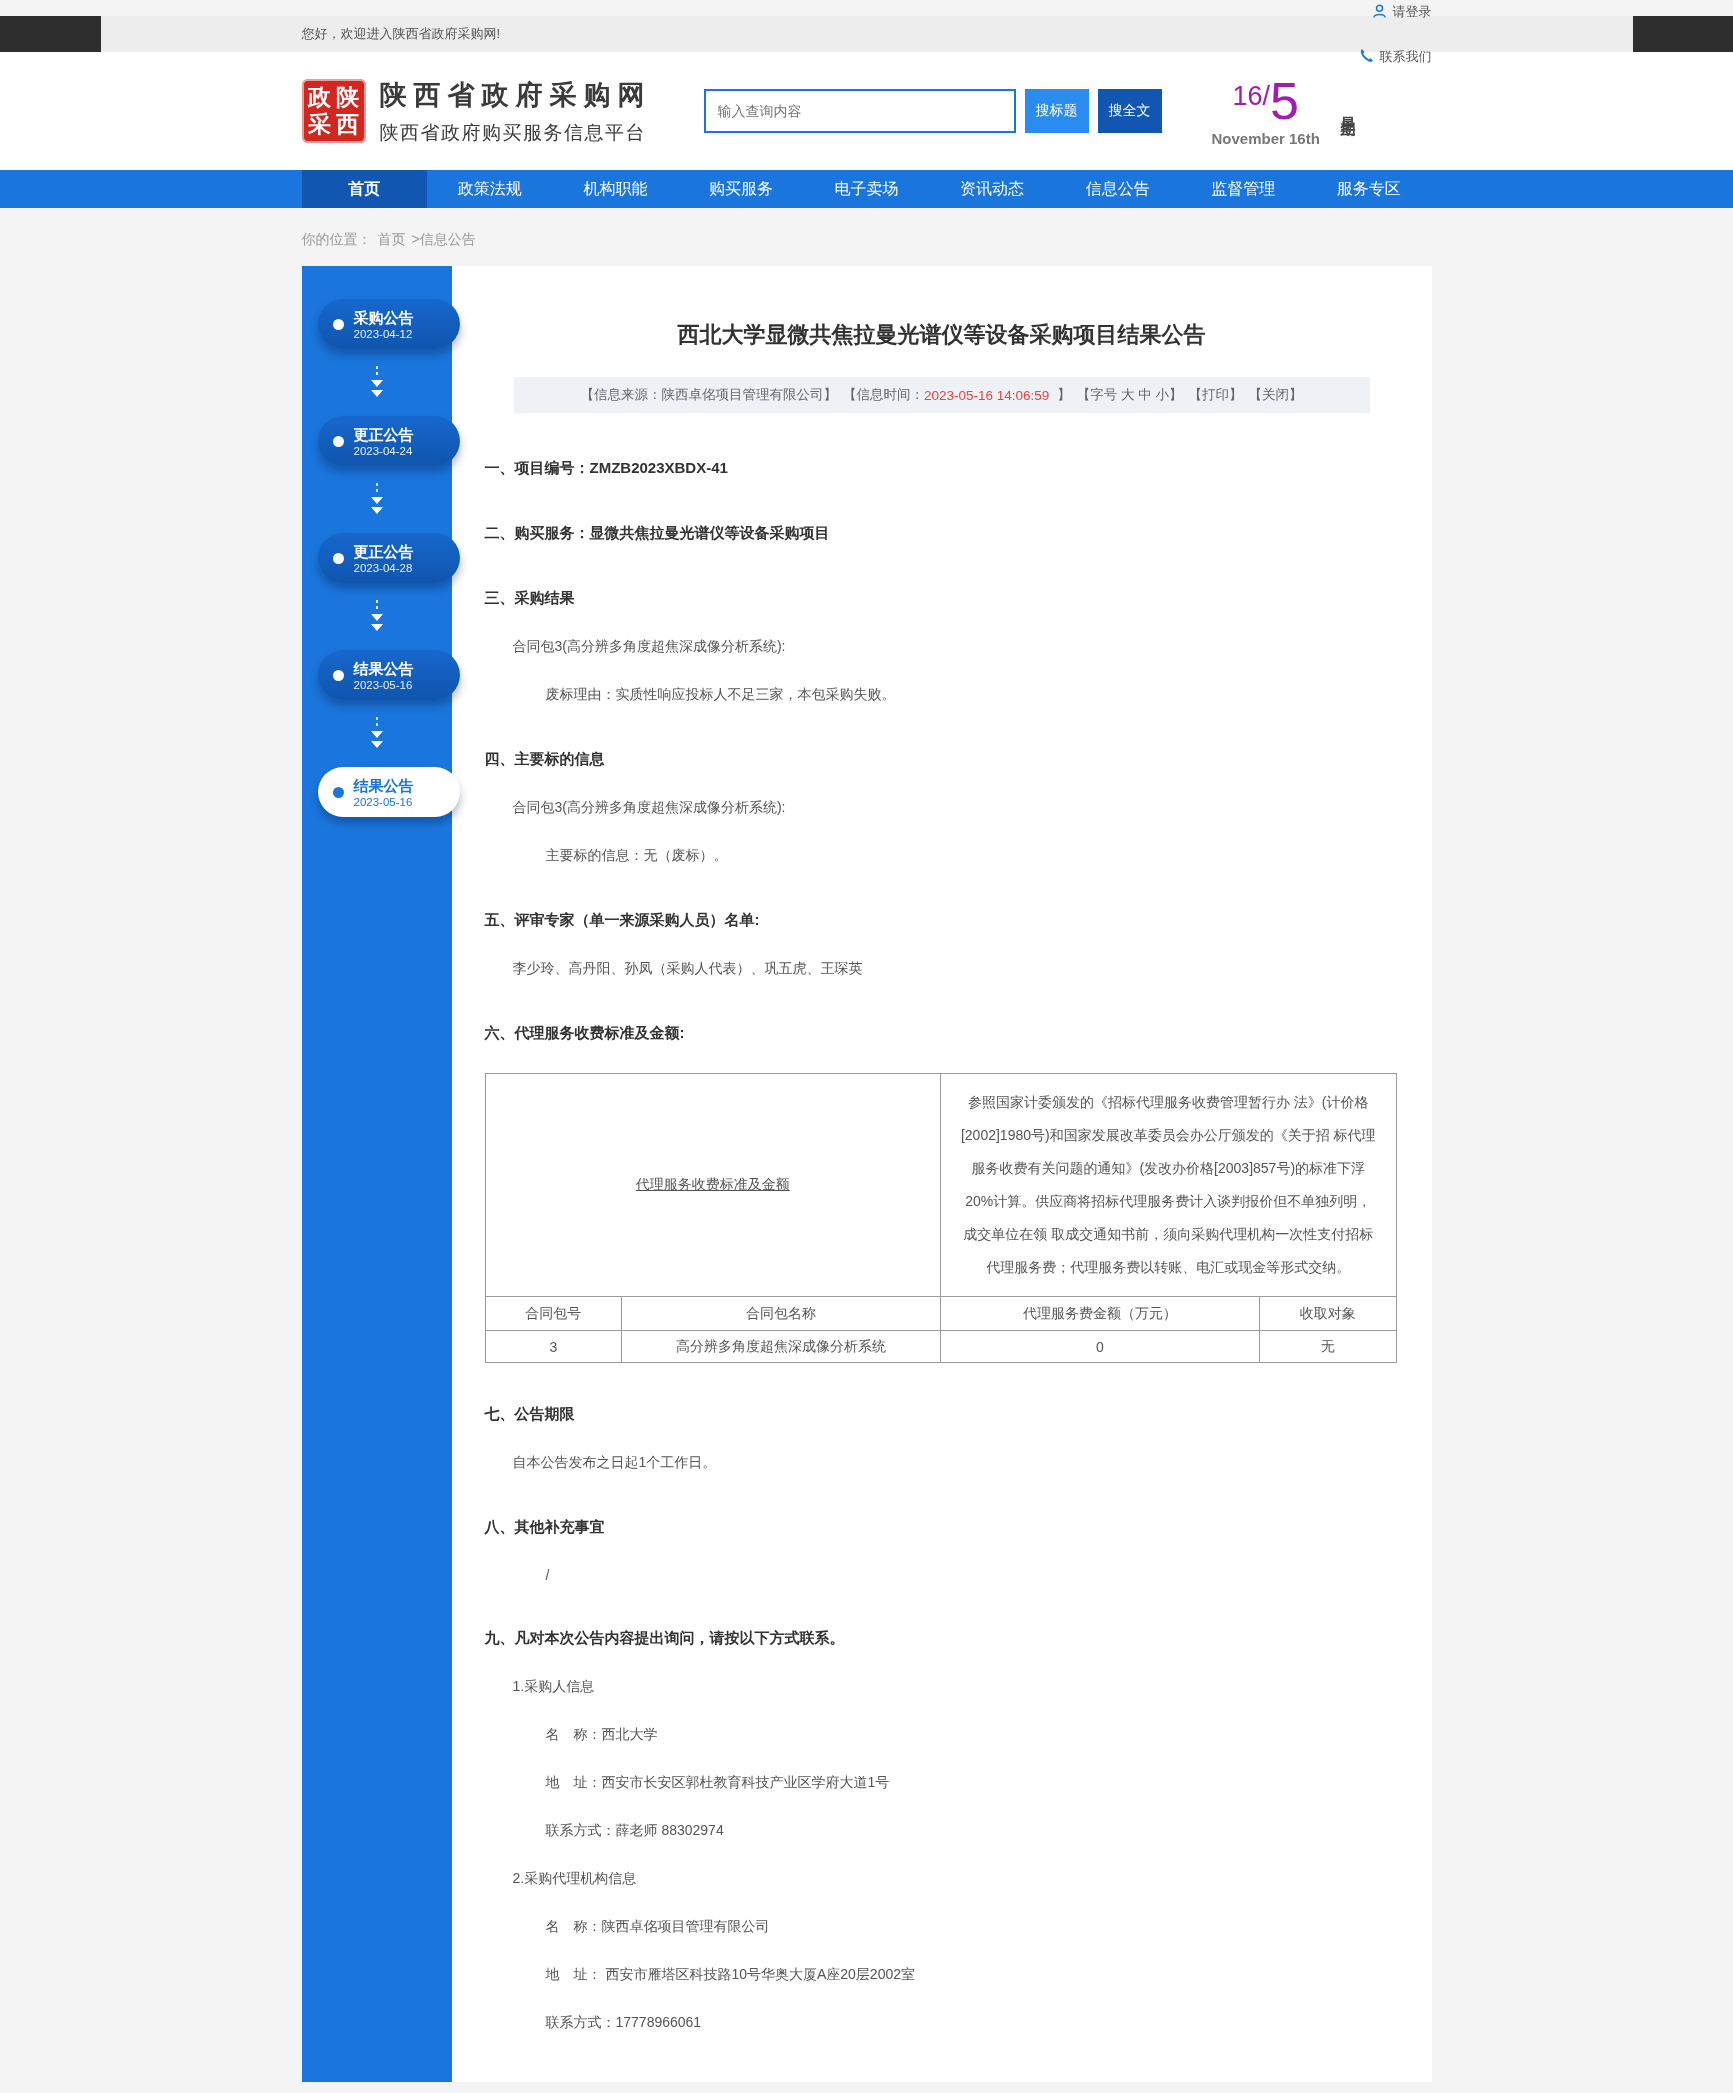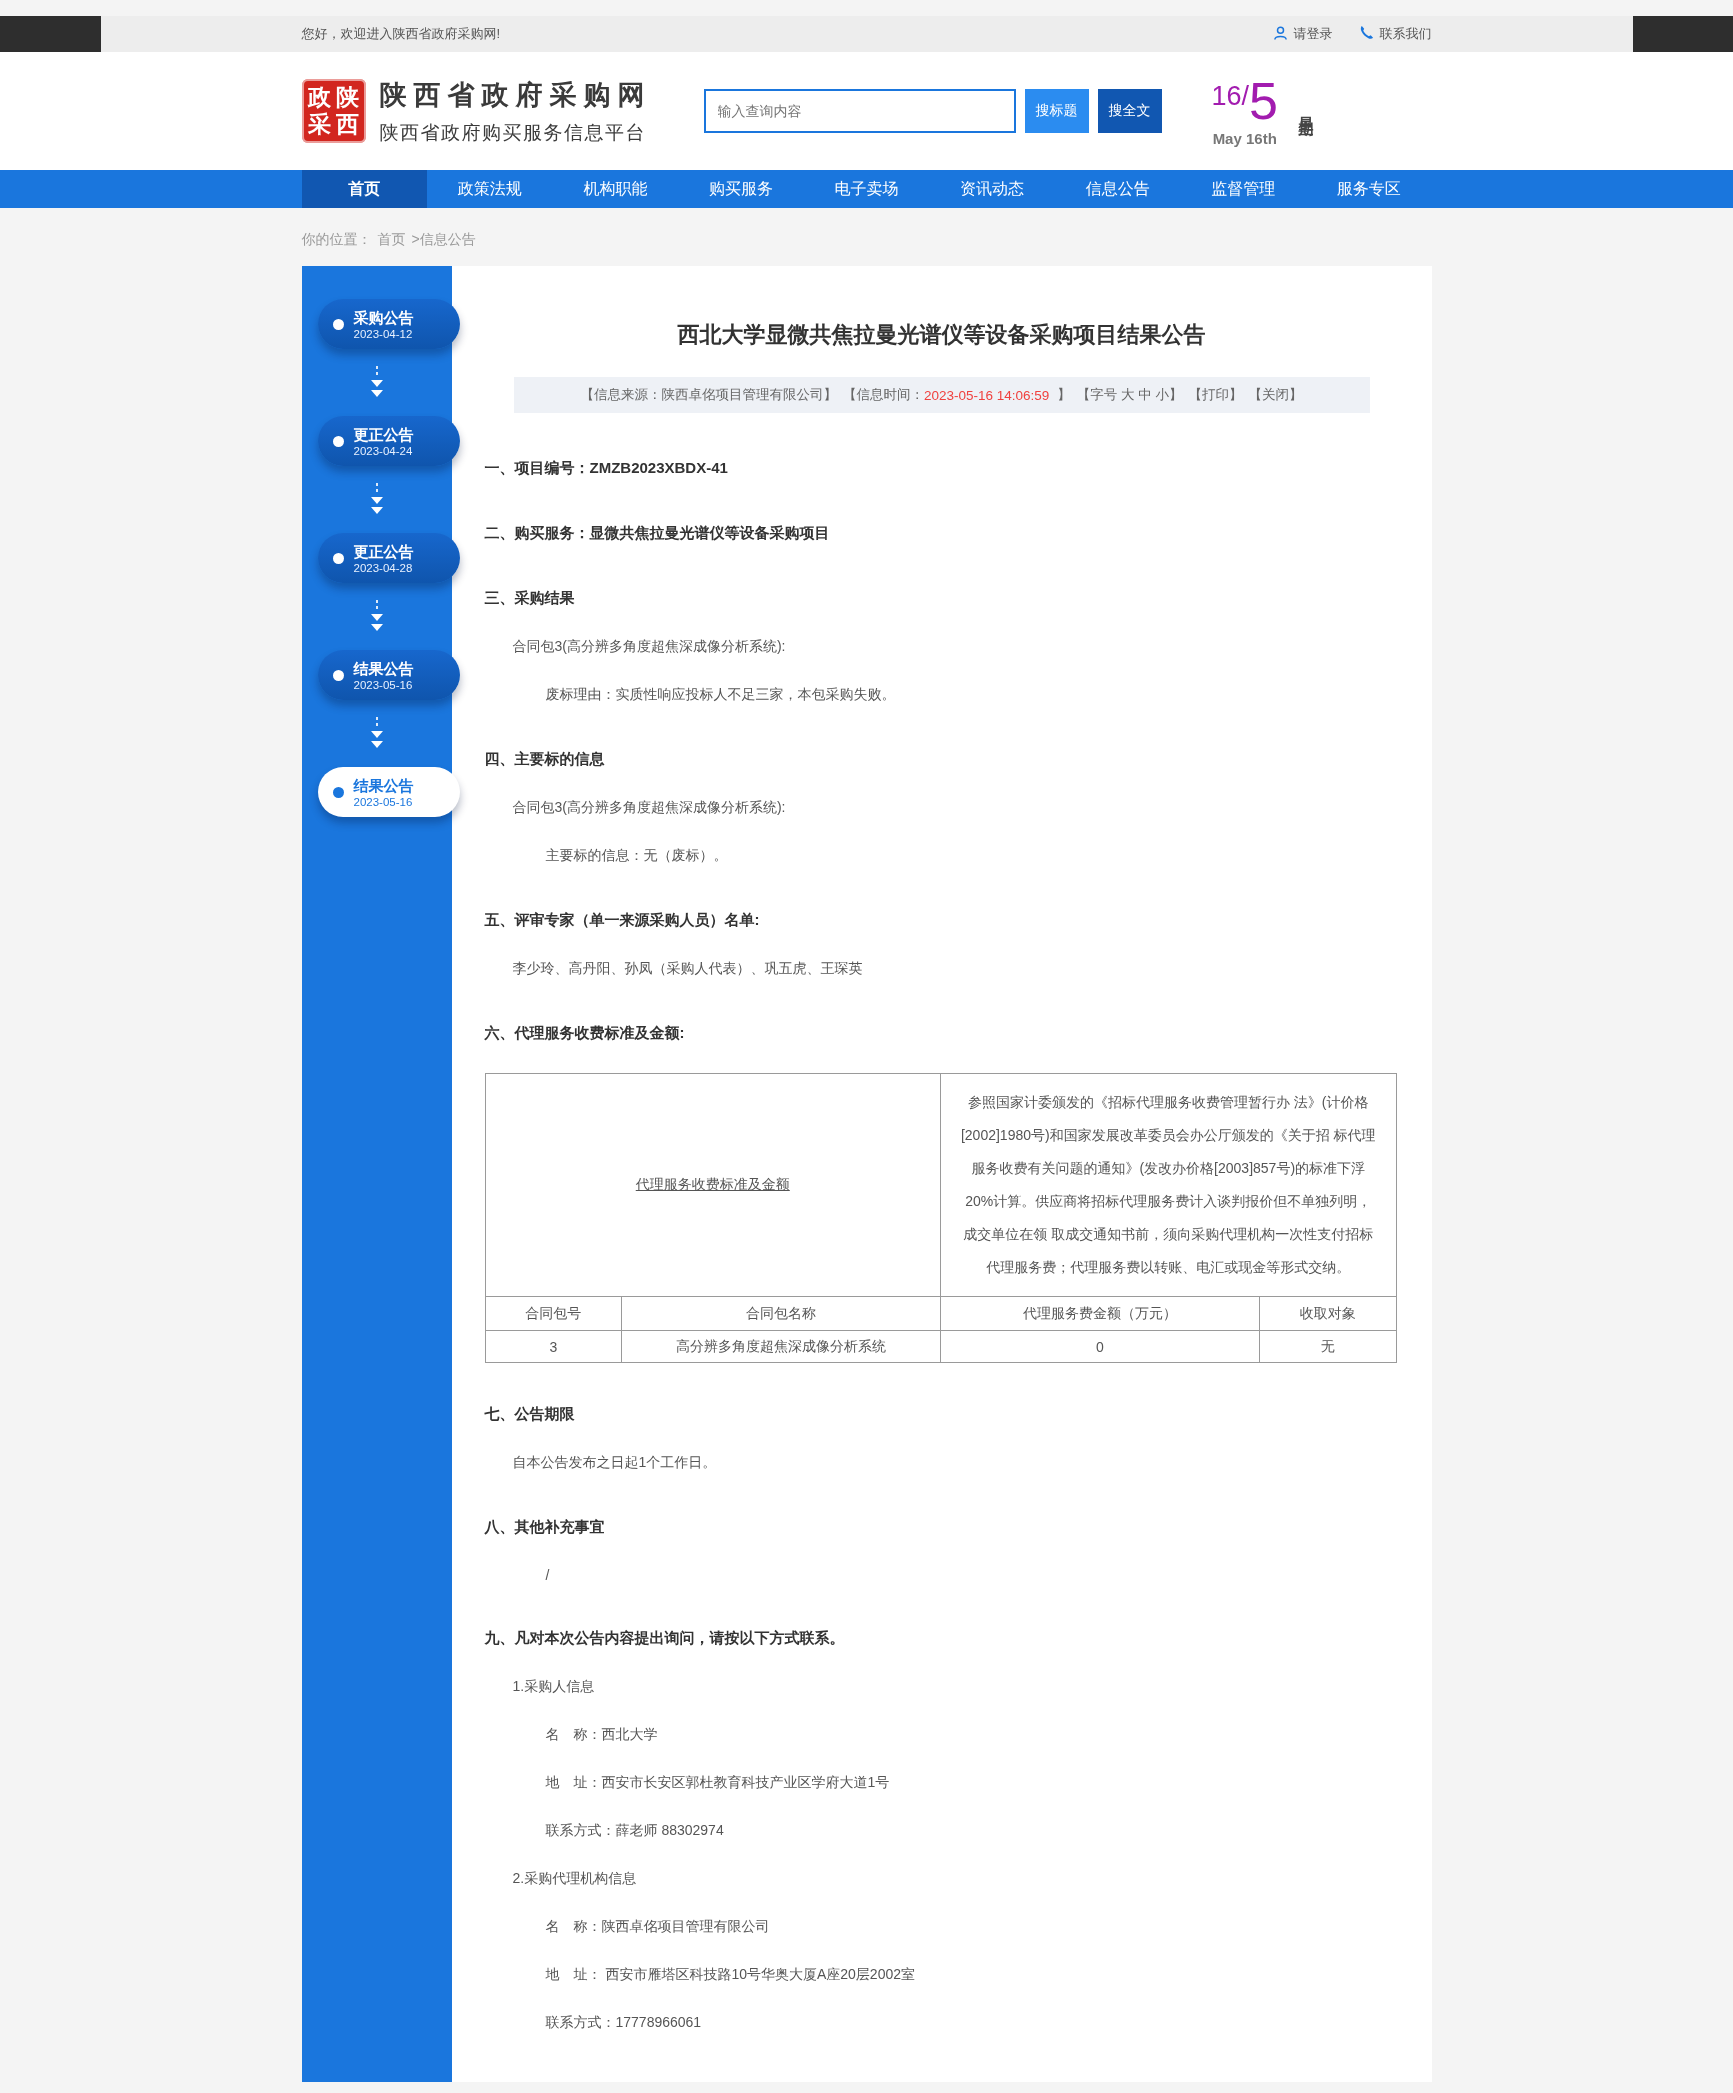--- a/index.html
+++ b/index.html
@@ -5,21 +5,21 @@
   * { box-sizing: border-box; }
   html,body { margin:0; padding:0; }
   body {
     width:1733px; background:#f4f4f4;
     font-family:"Liberation Sans","DejaVu Sans",sans-serif; color:#333;
   }
   
   .topbar { height:36px; background:#2e2e2e; }
   .topbar-light { width:1532px; height:36px; margin:16px auto; background:#ededed; }
   .topbar-inner { width:1130px; height:36px; margin:0 auto; display:flex; align-items:center; justify-content:space-between; font-size:13px; color:#555; }
-  .topbar-links { display:flex; gap:26px; align-items:flex-start; }
+  .topbar-links { display:flex; gap:26px; align-items:flex-end;flex-direction:column; }
   .tb-link { display:flex; align-items:center; gap:6px; cursor:pointer; }
   
   .site-header { background:#fff; height:118px; }
   .header-inner { width:1130px; margin:0 auto; display:flex; align-items:center; height:100%; }
   .logo-box { width:64px; height:64px; background:#d2261f; border-radius:6px; display:grid; grid-template-columns:1fr 1fr; align-content:center; padding:4px; flex-shrink:0; box-shadow:inset 0 0 0 2px rgba(255,255,255,.55); }
   .logo-char { color:#fff; font-weight:bold; font-size:23px; line-height:27px; text-align:center; font-family:"Liberation Serif","DejaVu Serif",serif; }
   .site-titles { margin-left:14px; }
   .site-name { font-size:27px; font-weight:bold; color:#3a3a3a; letter-spacing:7px; }
   .site-subtitle { font-size:19px; color:#3a3a3a; margin-top:7px; letter-spacing:1.5px; }
   .search-wrap { margin-left:52px; display:flex; align-items:center; }
@@ -125,21 +125,21 @@
       <input class="search-input" type="text" placeholder="输入查询内容" style="">
       <button class="search-btn btn-title">搜标题</button>
       <button class="search-btn btn-full">搜全文</button>
     </div>
     <div class="date-block">
       <div class="date-numbers">
         <div class="dn-top">
           <span class="dn-prefix">16/</span>
           <span class="dn-big">5</span>
         </div>
-        <div class="date-en">May 16th</div>
+        <div class="date-en">November 16th</div>
       </div>
       <div class="weekday">星期二</div>
     </div>
   </div>
 </div>
 
 <div class="nav">
   <div class="nav-inner">
     <div class="nav-item active">首页</div>
     <div class="nav-item">政策法规</div>

